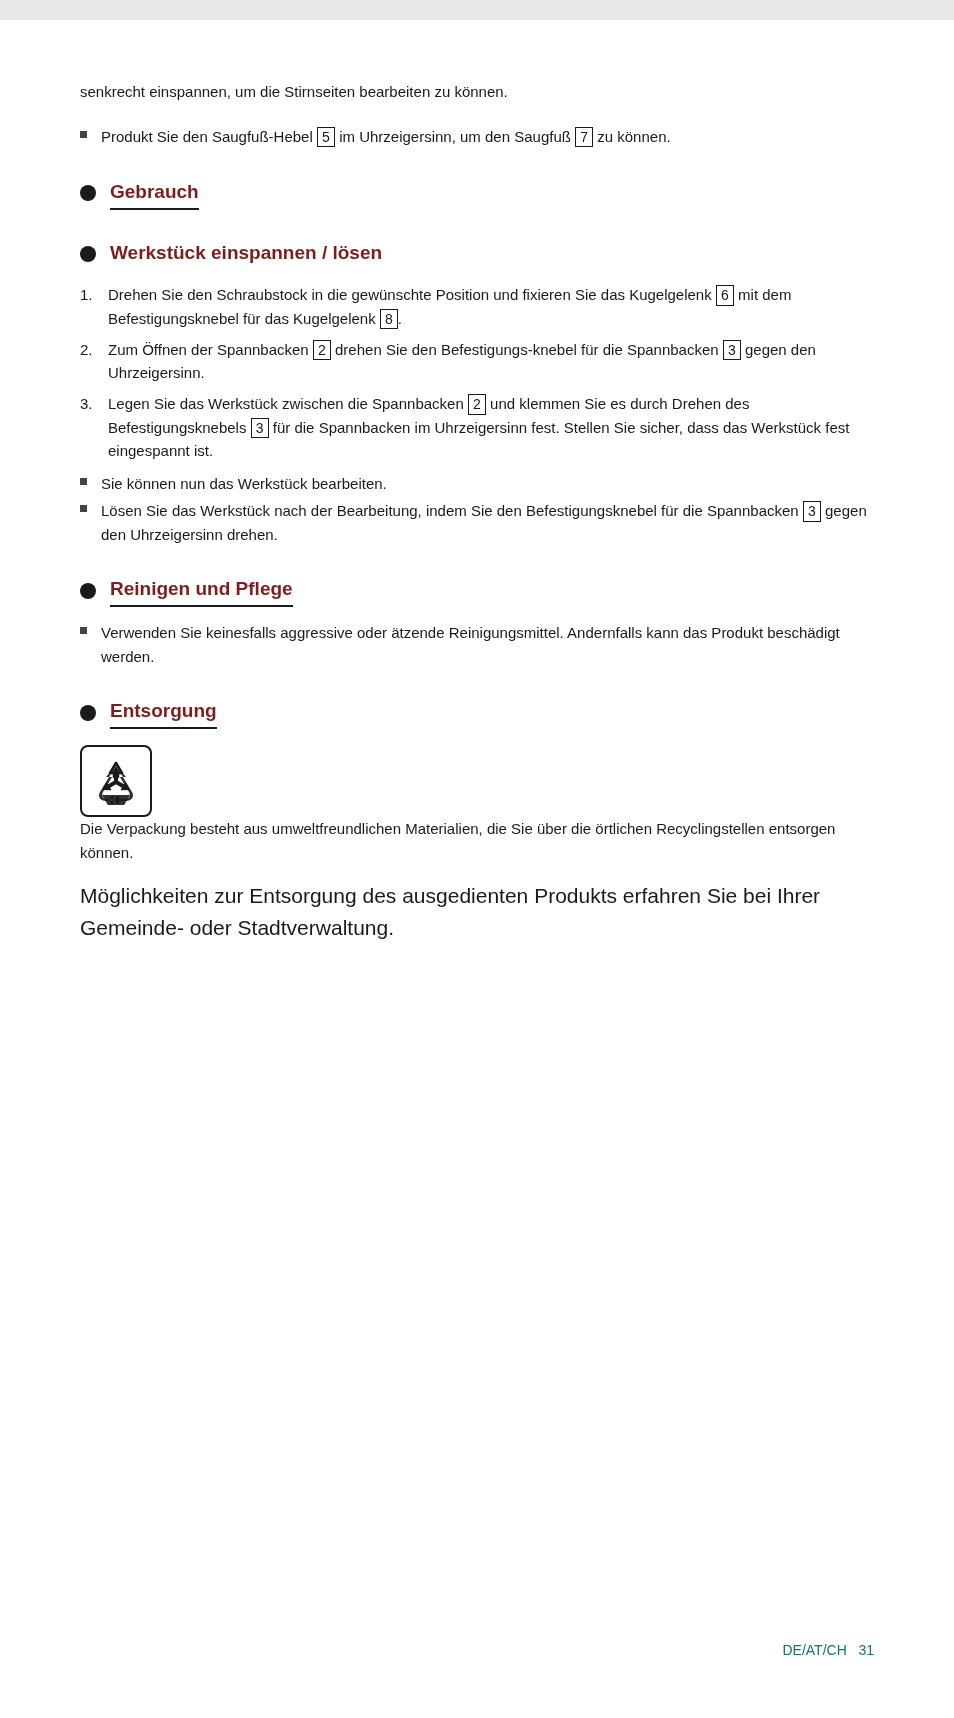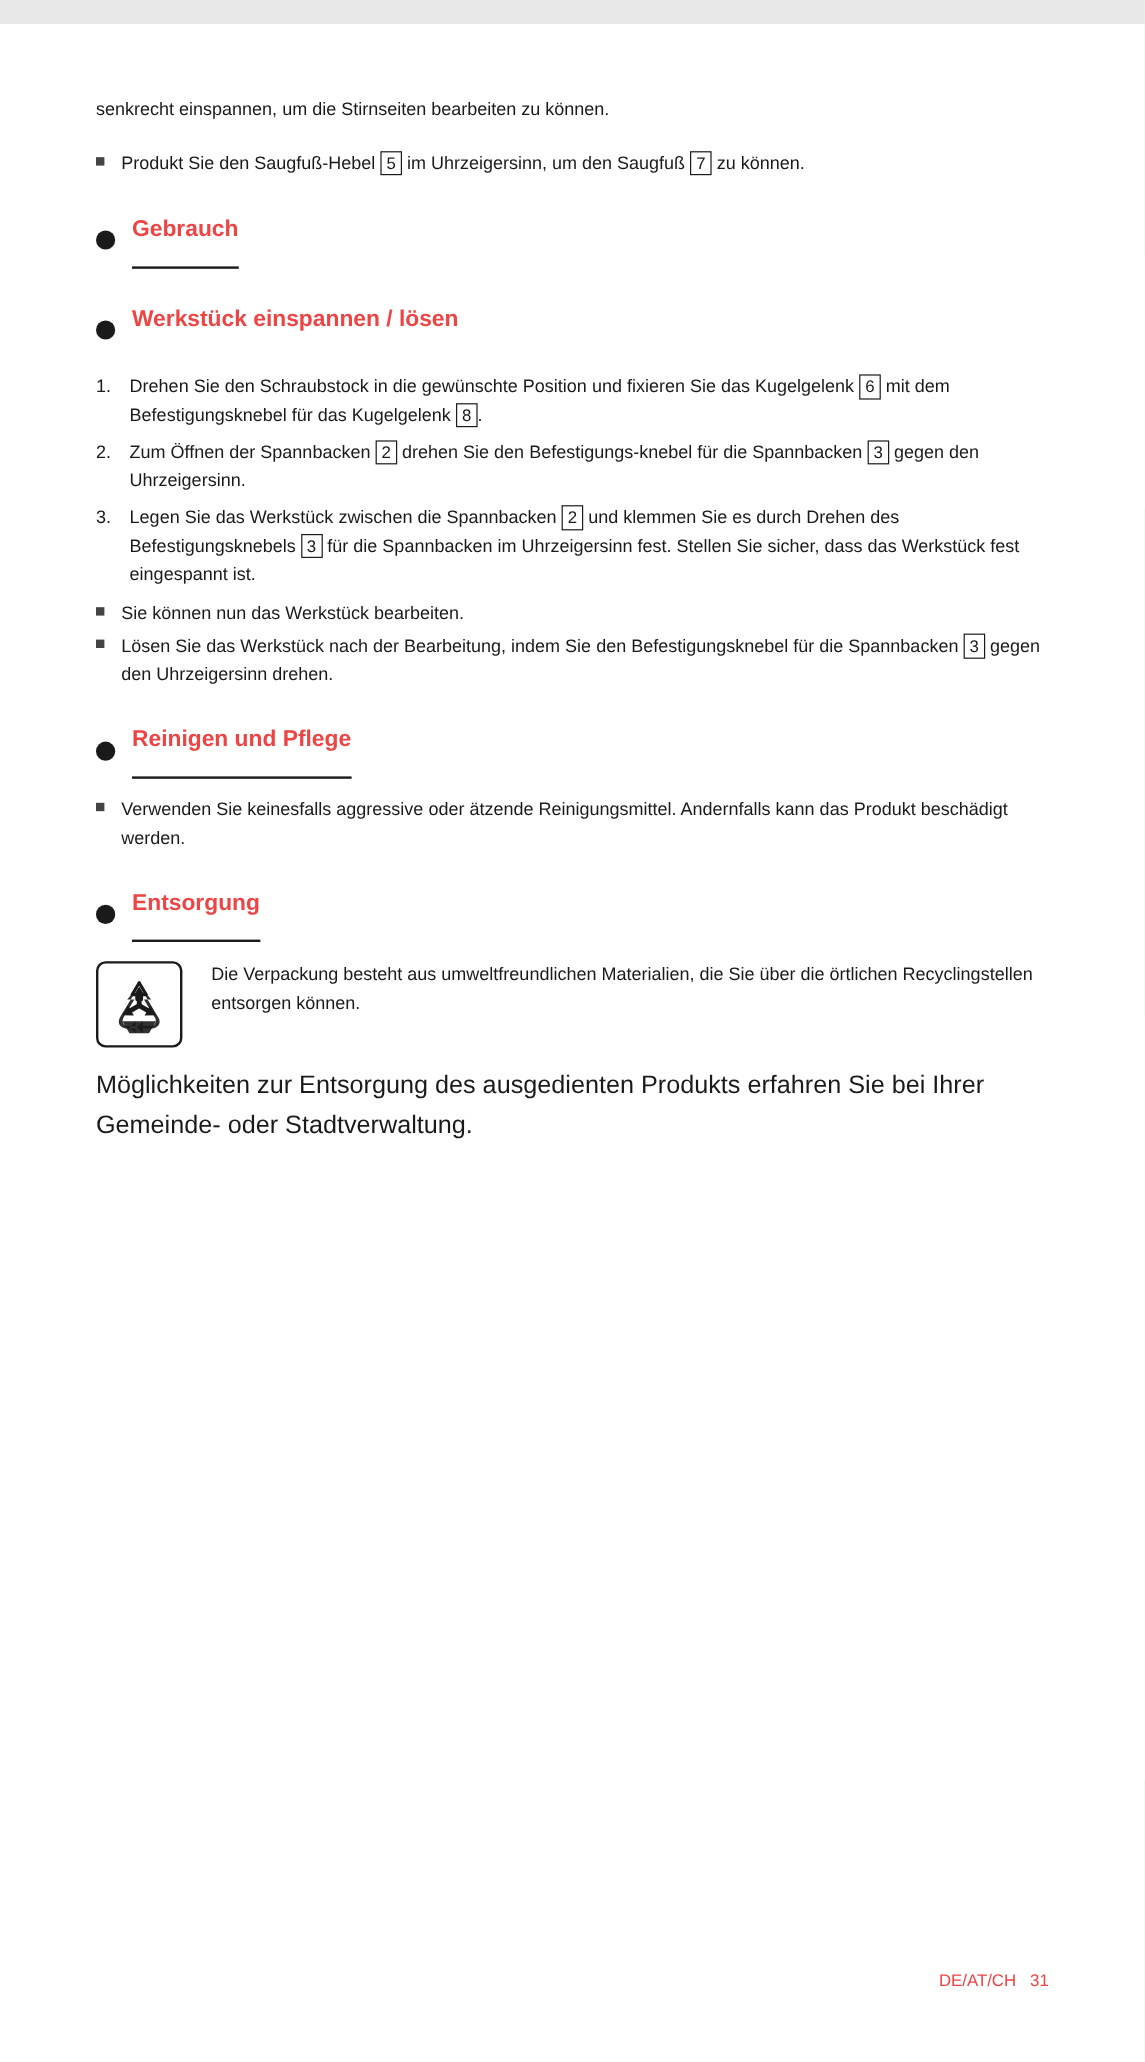--- a/index.html
+++ b/index.html
@@ -78,23 +78,23 @@
       height: 16px;
       background-color: #1a1a1a;
       border-radius: 50%;
       margin-right: 14px;
       flex-shrink: 0;
     }
 
     .section-heading h2 {
       font-size: 19px;
       font-weight: bold;
-      color: #ef4444;
+      color: #7f1d1d;
       border-bottom: 2px solid #1a1a1a;
-      padding-bottom: 16px;
+      padding-bottom: 2px;
     }
 
     .section-heading.no-underline h2 {
       border-bottom: none;
     }
 
     .numbered-list {
       list-style: none;
       padding: 0;
       margin: 0 0 10px 0;
@@ -118,20 +118,21 @@
     }
 
     .bullets-section {
       margin-top: 6px;
     }
 
     .recycle-block {
       display: flex;
       align-items: flex-start;
       margin: 16px 0 16px 0;
+      flex-direction: column;
     }
 
     .recycle-icon-wrap {
       width: 72px;
       height: 72px;
       border: 2.5px solid #1a1a1a;
       border-radius: 8px;
       display: flex;
       align-items: center;
       justify-content: center;
@@ -159,21 +160,21 @@
     .page-footer {
       display: flex;
       justify-content: flex-end;
       align-items: flex-end;
       margin-top: auto;
       padding-top: 30px;
     }
 
     .page-number {
       font-size: 14px;
-      color: #ef4444;
+      color: #0f766e;
     }
 
     .top-line {
       margin-bottom: 22px;
       line-height: 1.55;
     }
   </style>
 </head>
 <body>
 

